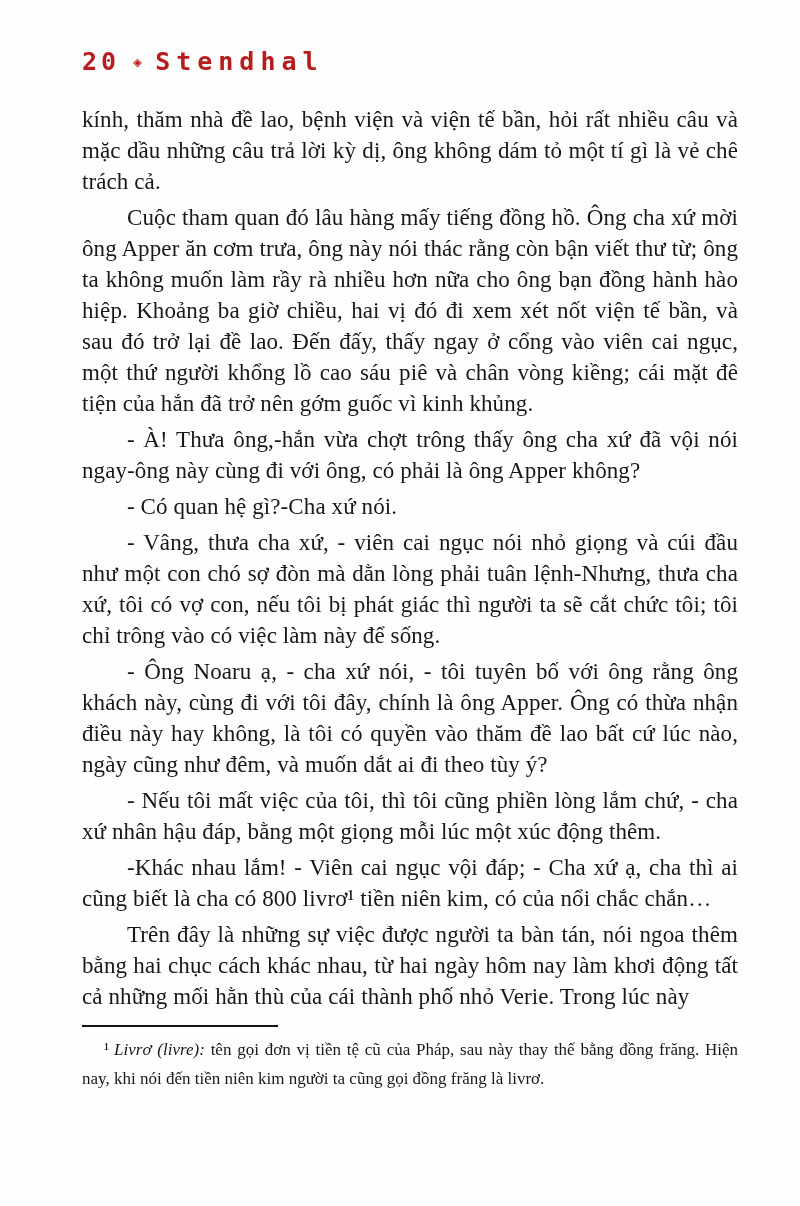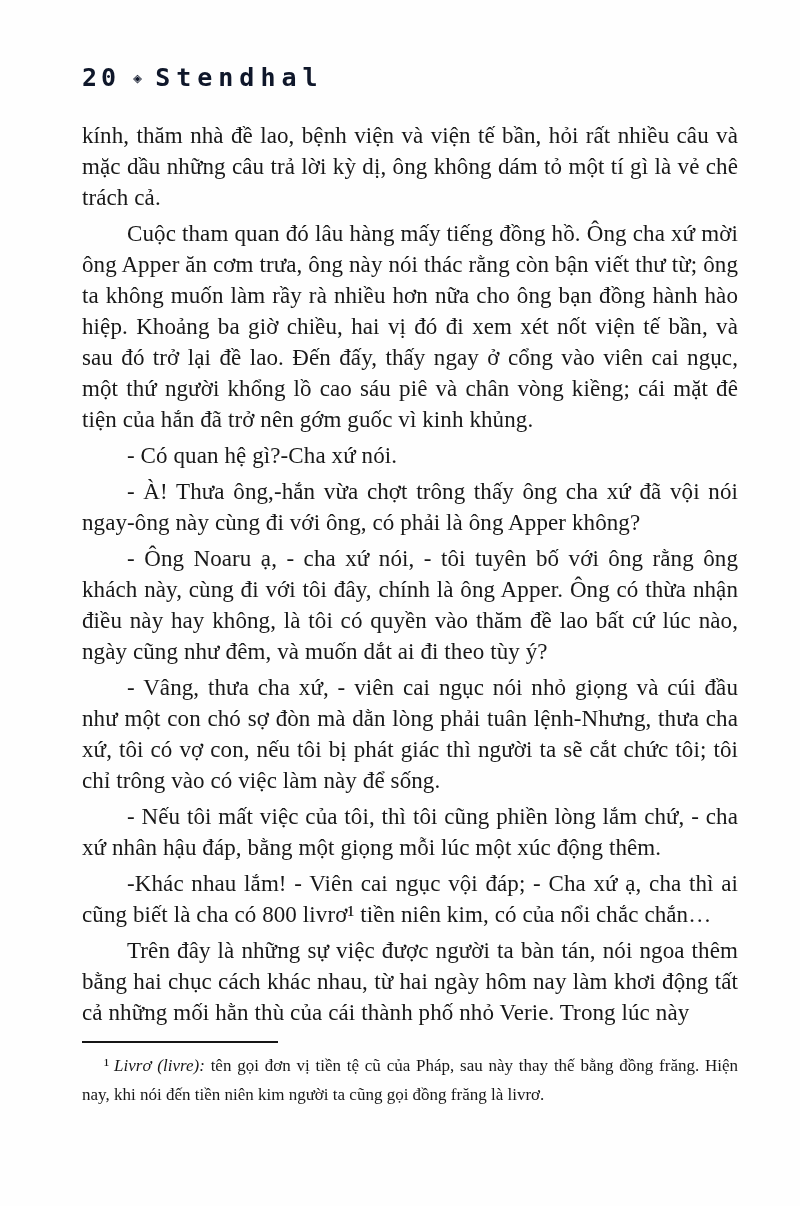--- a/index.html
+++ b/index.html
@@ -17,22 +17,21 @@
   }
   .page-header {
     display: flex;
     align-items: center;
     gap: 13px;
     height: 34px;
     font-family: "DejaVu Sans Mono", monospace;
     font-weight: 700;
     font-size: 25px;
     letter-spacing: 4px;
-    color: #0f172a;
-    margin-top: 16px;
+    color: #b91c1c;
   }
   .page-header .ornament {
     font-size: 15px;
     letter-spacing: 0;
     position: relative;
     top: 1px;
   }
   .page-header .author { letter-spacing: 6px; }
   .page-body {
     margin-top: 26px;
@@ -67,24 +66,24 @@
 
   <header class="page-header">
     <span>20</span>
     <span class="ornament">◈</span>
     <span class="author">Stendhal</span>
   </header>
 
   <main class="page-body">
     <p class="para">kính, thăm nhà đề lao, bệnh viện và viện tế bần, hỏi rất nhiều câu và mặc dầu những câu trả lời kỳ dị, ông không dám tỏ một tí gì là vẻ chê trách cả.</p>
     <p class="para ind">Cuộc tham quan đó lâu hàng mấy tiếng đồng hồ. Ông cha xứ mời ông Apper ăn cơm trưa, ông này nói thác rằng còn bận viết thư từ; ông ta không muốn làm rầy rà nhiều hơn nữa cho ông bạn đồng hành hào hiệp. Khoảng ba giờ chiều, hai vị đó đi xem xét nốt viện tế bần, và sau đó trở lại đề lao. Đến đấy, thấy ngay ở cổng vào viên cai ngục, một thứ người khổng lồ cao sáu piê và chân vòng kiềng; cái mặt đê tiện của hắn đã trở nên gớm guốc vì kinh khủng.</p>
+    <p class="para ind">- À! Thưa ông,-hắn vừa chợt trông thấy ông cha xứ đã vội nói ngay-ông này cùng đi với ông, có phải là ông Apper không?</p>
     <p class="para ind">- Có quan hệ gì?-Cha xứ nói.</p>
-    <p class="para ind">- À! Thưa ông,-hắn vừa chợt trông thấy ông cha xứ đã vội nói ngay-ông này cùng đi với ông, có phải là ông Apper không?</p>
+    <p class="para ind">- Vâng, thưa cha xứ, - viên cai ngục nói nhỏ giọng và cúi đầu như một con chó sợ đòn mà dằn lòng phải tuân lệnh-Nhưng, thưa cha xứ, tôi có vợ con, nếu tôi bị phát giác thì người ta sẽ cắt chức tôi; tôi chỉ trông vào có việc làm này để sống.</p>
     <p class="para ind">- Ông Noaru ạ, - cha xứ nói, - tôi tuyên bố với ông rằng ông khách này, cùng đi với tôi đây, chính là ông Apper. Ông có thừa nhận điều này hay không, là tôi có quyền vào thăm đề lao bất cứ lúc nào, ngày cũng như đêm, và muốn dắt ai đi theo tùy ý?</p>
-    <p class="para ind">- Vâng, thưa cha xứ, - viên cai ngục nói nhỏ giọng và cúi đầu như một con chó sợ đòn mà dằn lòng phải tuân lệnh-Nhưng, thưa cha xứ, tôi có vợ con, nếu tôi bị phát giác thì người ta sẽ cắt chức tôi; tôi chỉ trông vào có việc làm này để sống.</p>
     <p class="para ind">- Nếu tôi mất việc của tôi, thì tôi cũng phiền lòng lắm chứ, - cha xứ nhân hậu đáp, bằng một giọng mỗi lúc một xúc động thêm.</p>
     <p class="para ind">-Khác nhau lắm! - Viên cai ngục vội đáp; - Cha xứ ạ, cha thì ai cũng biết là cha có 800 livrơ¹ tiền niên kim, có của nổi chắc chắn…</p>
     <p class="para ind">Trên đây là những sự việc được người ta bàn tán, nói ngoa thêm bằng hai chục cách khác nhau, từ hai ngày hôm nay làm khơi động tất cả những mối hằn thù của cái thành phố nhỏ Verie. Trong lúc này</p>
   </main>
 
   <footer class="footnote-area">
     <div class="fn-rule"></div>
     <p class="footnote">
       <span class="fn-marker">¹</span><i class="fn-term">Livrơ (livre):</i>
       <span>tên gọi đơn vị tiền tệ cũ của Pháp, sau này thay thế bằng đồng frăng. Hiện nay, khi nói đến tiền niên kim người ta cũng gọi đồng frăng là livrơ.</span>

